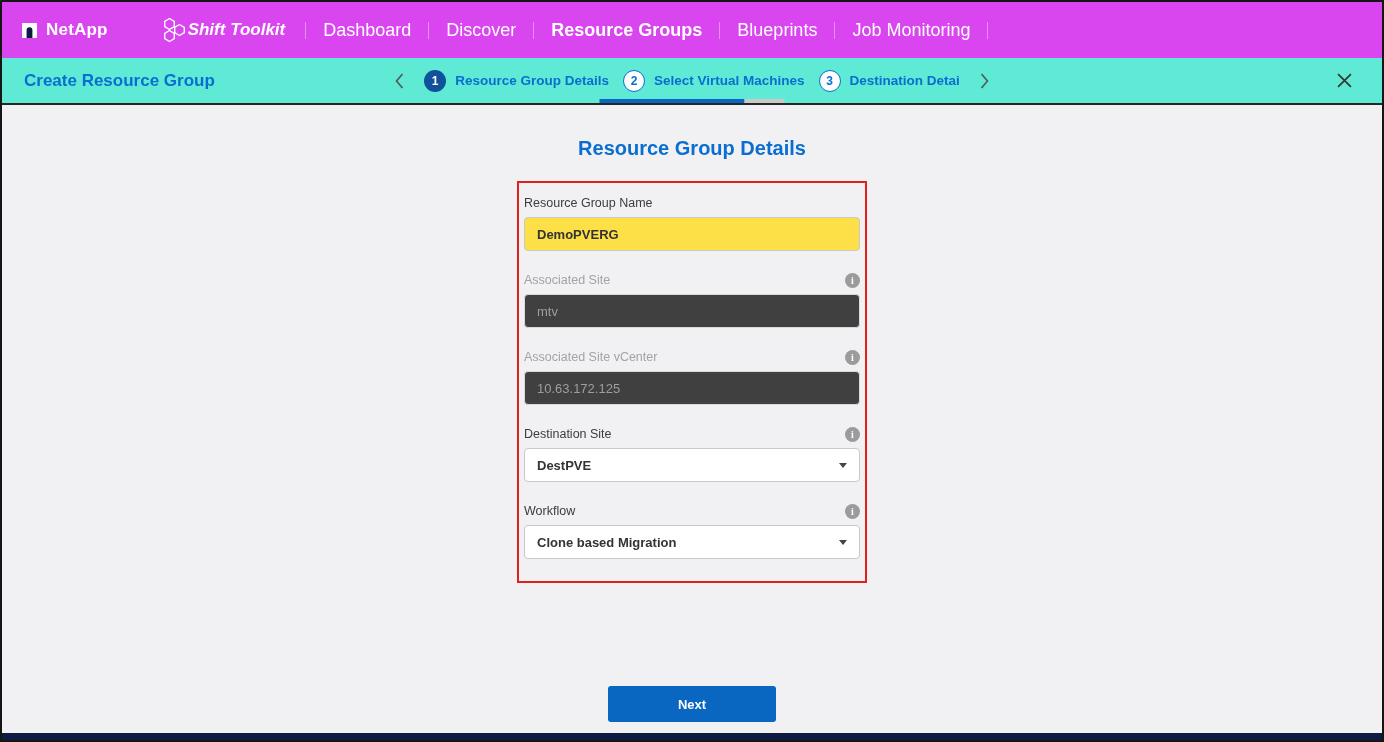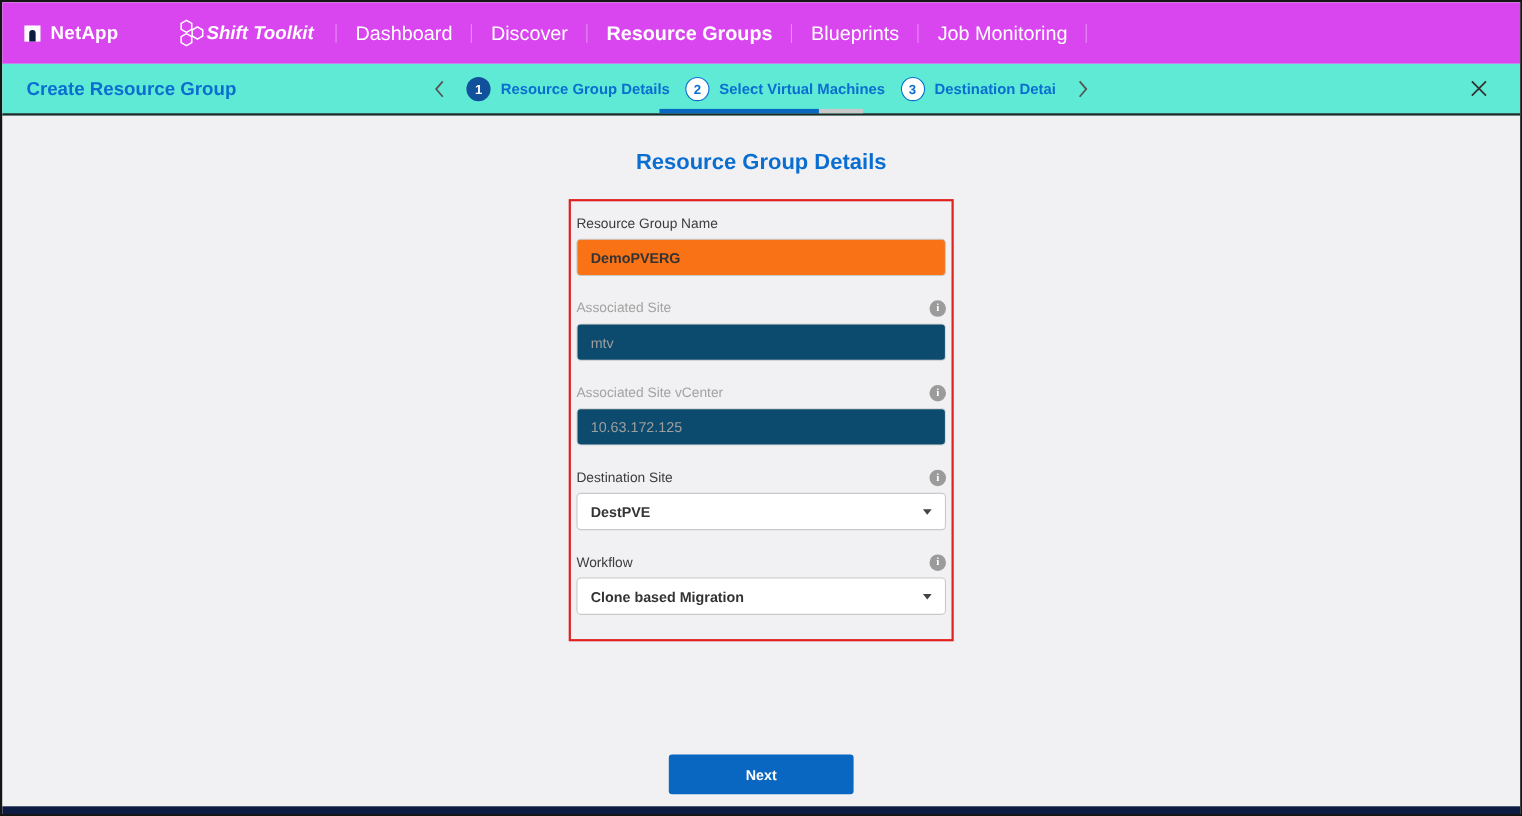--- a/index.html
+++ b/index.html
@@ -65,25 +65,25 @@
   .field { margin-bottom:21px; }
   .label-row { display:flex; align-items:center; justify-content:space-between; margin-bottom:6px; min-height:16px; }
   .label { font-size:12.5px; color:#3c3c3c; }
   .label.muted { color:#a3a3a3; }
   .info-icon {
     width:15px; height:15px; border-radius:50%; background:#9b9b9b; color:#fff;
     font-size:10px; font-weight:bold; display:flex; align-items:center; justify-content:center;
     cursor:pointer; font-family:"Liberation Serif", serif;
   }
   .input {
-    width:100%; height:34px; border:1px solid #c9c9c9; border-radius:4px; background:#f97316;
+    width:100%; height:34px; border:1px solid #c9c9c9; border-radius:4px; background:#fde047;
     font-size:13px; font-weight:bold; color:#333; padding:0 12px; outline:none;
     font-family:"Liberation Sans", sans-serif;
   }
-  .input.disabled { background:#0c4a6e; border-color:#d9d9d9; color:#9e9e9e; font-weight:normal; }
+  .input.disabled { background:#404040; border-color:#d9d9d9; color:#9e9e9e; font-weight:normal; }
   .select {
     width:100%; height:34px; border:1px solid #c9c9c9; border-radius:4px; background:#fff;
     display:flex; align-items:center; justify-content:space-between; padding:0 12px; cursor:pointer;
   }
   .select-value { font-size:13px; font-weight:bold; color:#333; }
   .caret { width:0; height:0; border-left:4.5px solid transparent; border-right:4.5px solid transparent; border-top:5.5px solid #444; }
 
   .next-btn {
     position:absolute; left:50%; bottom:11px; transform:translateX(-50%);
     width:168px; height:36px; background:#0967c2; color:#fff; border:none; border-radius:3px;

